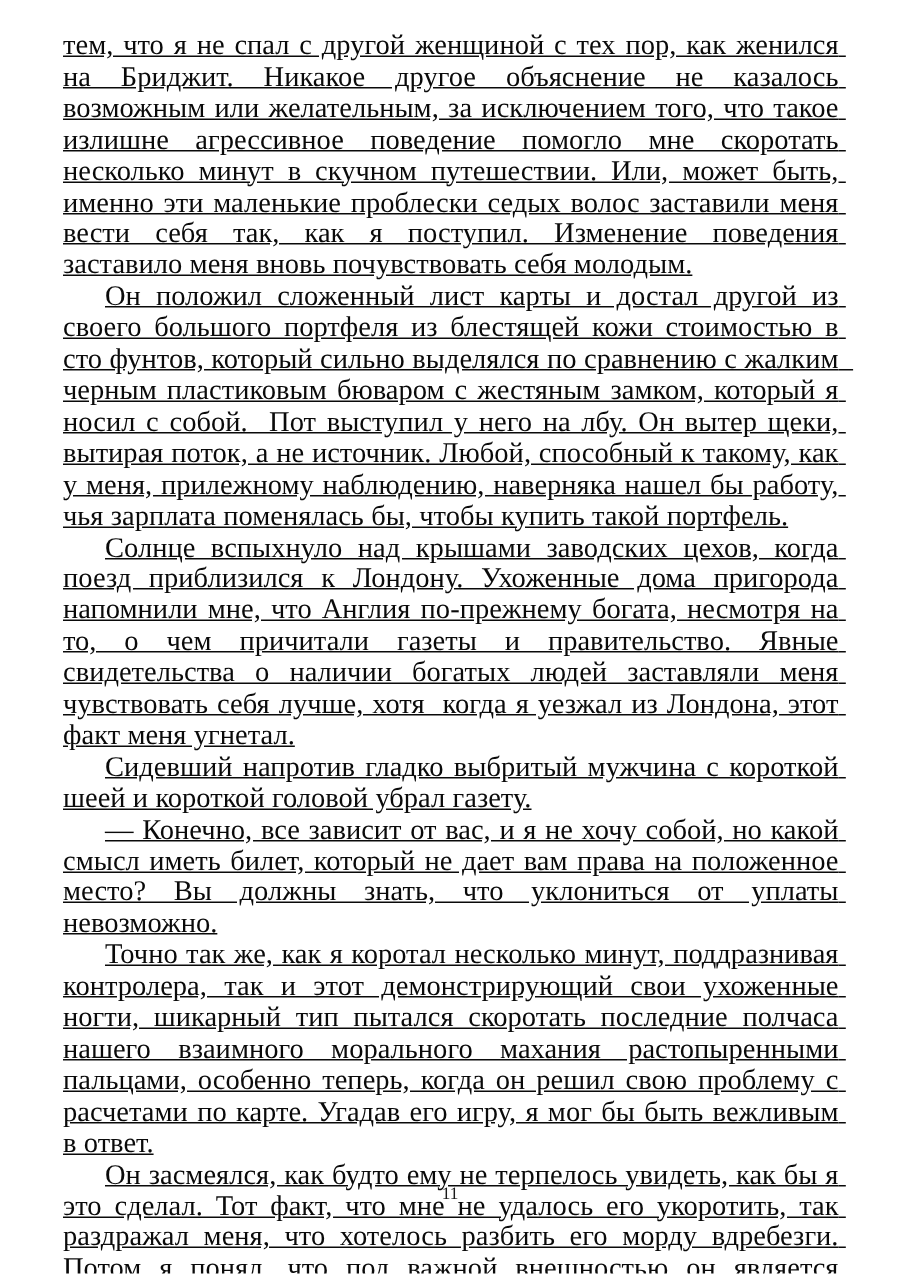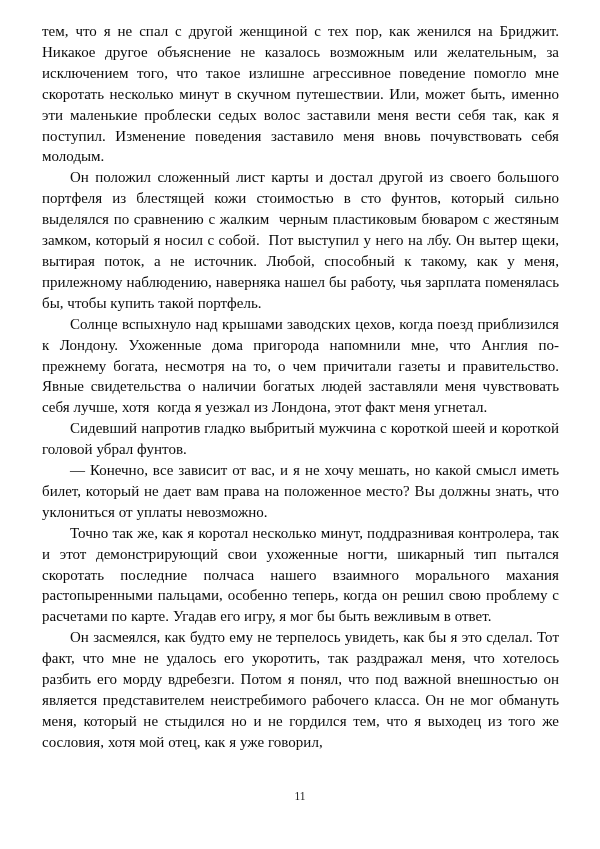--- a/index.html
+++ b/index.html
@@ -31,28 +31,29 @@
     position: absolute;
     left: 42px;
     top: 21px;
     width: 517px;
   }
 
   .para {
     margin: 0;
     text-align: justify;
     text-justify: inter-word;
-    font-size: 15px;
+    font-size: 19px;
     line-height: 20.9px;
     text-indent: 28px;
     hyphens: none;
     -webkit-hyphens: none;
     word-spacing: 0.1px;
     letter-spacing: 0.01px;
     white-space: pre-wrap;
+    text-decoration: underline;
   }
 
   
   .para.continued {
     text-indent: 0;
   }
 
   .page-number {
     position: absolute;
     left: 0;
@@ -67,21 +68,21 @@
 </style>
 </head>
 <body>
 
 <div class="page">
 
   <div class="text-column">
     <p class="para continued">тем, что я не спал с другой женщиной с тех пор, как женился на Бриджит. Никакое другое объяснение не казалось возможным или желательным, за исключением того, что такое излишне агрессивное поведение помогло мне скоротать несколько минут в скучном путешествии. Или, может быть, именно эти маленькие проблески седых волос заставили меня вести себя так, как я поступил. Изменение поведения заставило меня вновь почувствовать себя молодым.</p>
     <p class="para">Он положил сложенный лист карты и достал другой из своего большого портфеля из блестящей кожи стоимостью в сто фунтов, который сильно выделялся по сравнению с жалким  черным пластиковым бюваром с жестяным замком, который я носил с собой.  Пот выступил у него на лбу. Он вытер щеки, вытирая поток, а не источник. Любой, способный к такому, как у меня, прилежному наблюдению, наверняка нашел бы работу, чья зарплата поменялась бы, чтобы купить такой портфель.</p>
     <p class="para">Солнце вспыхнуло над крышами заводских цехов, когда поезд приблизился к Лондону. Ухоженные дома пригорода напомнили мне, что Англия по-прежнему богата, несмотря на то, о чем причитали газеты и правительство. Явные свидетельства о наличии богатых людей заставляли меня чувствовать себя лучше, хотя  когда я уезжал из Лондона, этот факт меня угнетал.</p>
-    <p class="para">Сидевший напротив гладко выбритый мужчина с короткой шеей и короткой головой убрал фунтов.</p>
-    <p class="para">— Конечно, все зависит от вас, и я не хочу мешать, но какой смысл иметь билет, который не дает вам права на положенное место? Вы должны знать, что уклониться от уплаты невозможно.</p>
+    <p class="para">Сидевший напротив гладко выбритый мужчина с короткой шеей и короткой головой убрал газету.</p>
+    <p class="para">— Конечно, все зависит от вас, и я не хочу собой, но какой смысл иметь билет, который не дает вам права на положенное место? Вы должны знать, что уклониться от уплаты невозможно.</p>
     <p class="para">Точно так же, как я коротал несколько минут, поддразнивая контролера, так и этот демонстрирующий свои ухоженные ногти, шикарный тип пытался скоротать последние полчаса нашего взаимного морального махания растопыренными пальцами, особенно теперь, когда он решил свою проблему с расчетами по карте. Угадав его игру, я мог бы быть вежливым в ответ.</p>
     <p class="para">Он засмеялся, как будто ему не терпелось увидеть, как бы я это сделал. Тот факт, что мне не удалось его укоротить, так раздражал меня, что хотелось разбить его морду вдребезги. Потом я понял, что под важной внешностью он является представителем неистребимого рабочего класса. Он не мог обмануть меня, который не стыдился но и не гордился тем, что я выходец из того же сословия, хотя мой отец, как я уже говорил,</p>
   </div>
 
   <div class="page-number">11</div>
 
 </div>
 
 </body></html>

